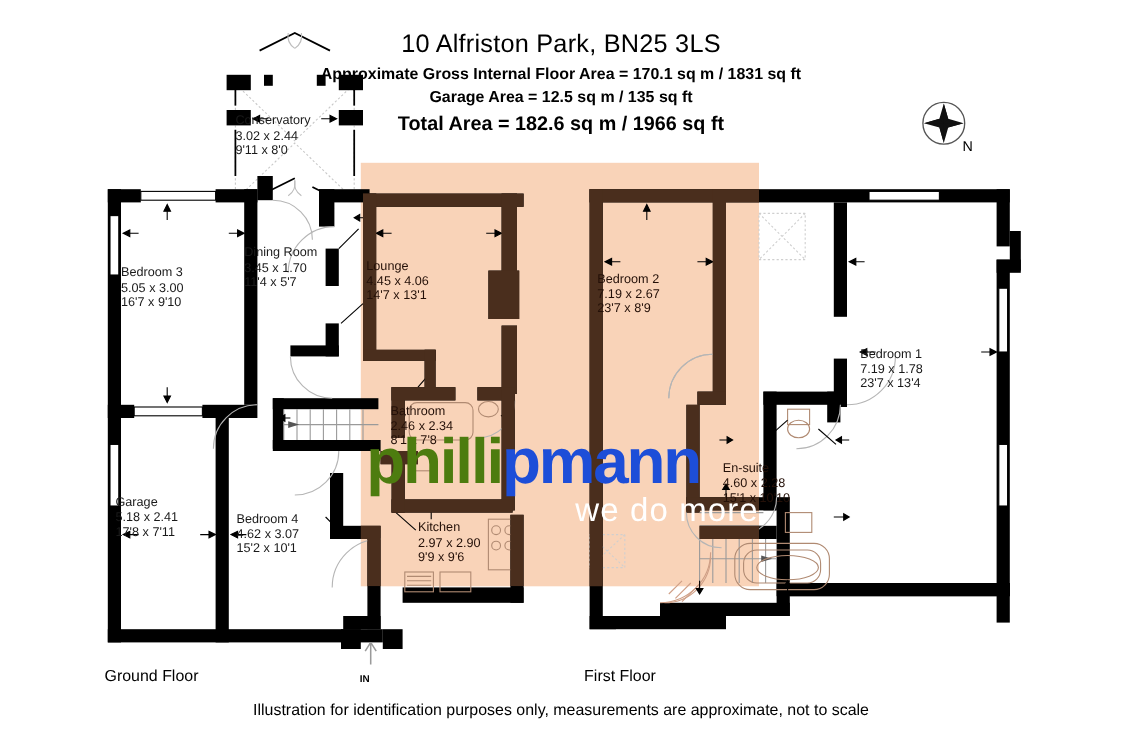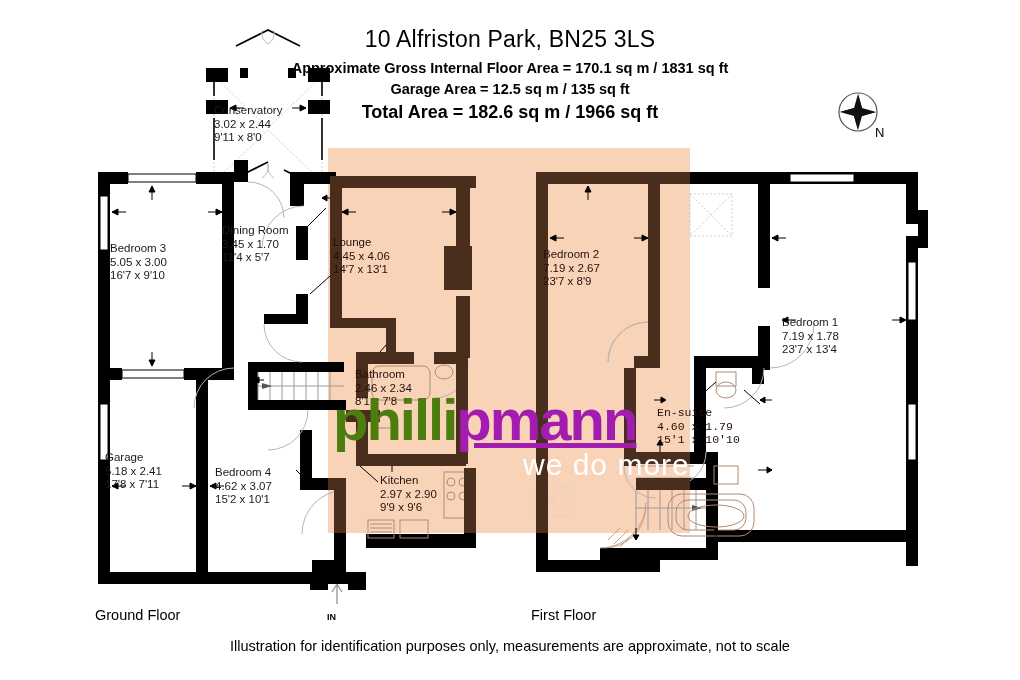--- a/index.html
+++ b/index.html
@@ -30,21 +30,21 @@
         font-size:14.5px;}
   #incap{position:absolute;left:327px;top:612px;font-size:9px;font-weight:bold;}
   #ncap{position:absolute;left:875px;top:125px;font-size:13px;}
 
   
   #wm{position:absolute;left:333px;top:386px;width:360px;height:105px;
       pointer-events:none;}
   #wm .w1{position:absolute;left:0;top:0;font-size:58px;font-weight:bold;
           letter-spacing:-2px;}
   #wm .w1 .a{color:#4d7c0f;}
-  #wm .w1 .b{color:#a21caf;text-decoration:underline;}
+  #wm .w1 .b{color:#1d4ed8;}
   #wm .w2{position:absolute;left:190px;top:62px;font-size:30px;color:#ffffff;
           letter-spacing:1px;}
 </style>
 </head>
 <body>
 
 <div id="stage">
 
   <div class="hdr" id="title">10 Alfriston Park, BN25 3LS</div>
   <div class="hdr" id="l1">Approximate Gross Internal Floor Area = 170.1 sq m / 1831 sq ft</div>
@@ -437,23 +437,23 @@
     <div>7.19 x 2.67</div>
     <div>23'7 x 8'9</div>
   </div>
 
   <div class="lbl" style="left:782px;top:316px;width:110px;">
     <div>Bedroom 1</div>
     <div>7.19 x 1.78</div>
     <div>23'7 x 13'4</div>
   </div>
 
-  <div class="lbl dark" style="left:657px;top:406px;width:106px;font-family:Liberation Mono, monospace;">
+  <div class="lbl dark" style="left:657px;top:420px;width:106px;">
     <div>En-suite</div>
-    <div>4.60 x 1.79</div>
+    <div>4.60 x 2.28</div>
     <div>15'1 x 10'10</div>
   </div>
 
   <div id="wm">
     <div class="w1">
       <span class="a">philli</span><span class="b">pmann</span>
     </div>
     <div class="w2">we do more</div>
   </div>
 

